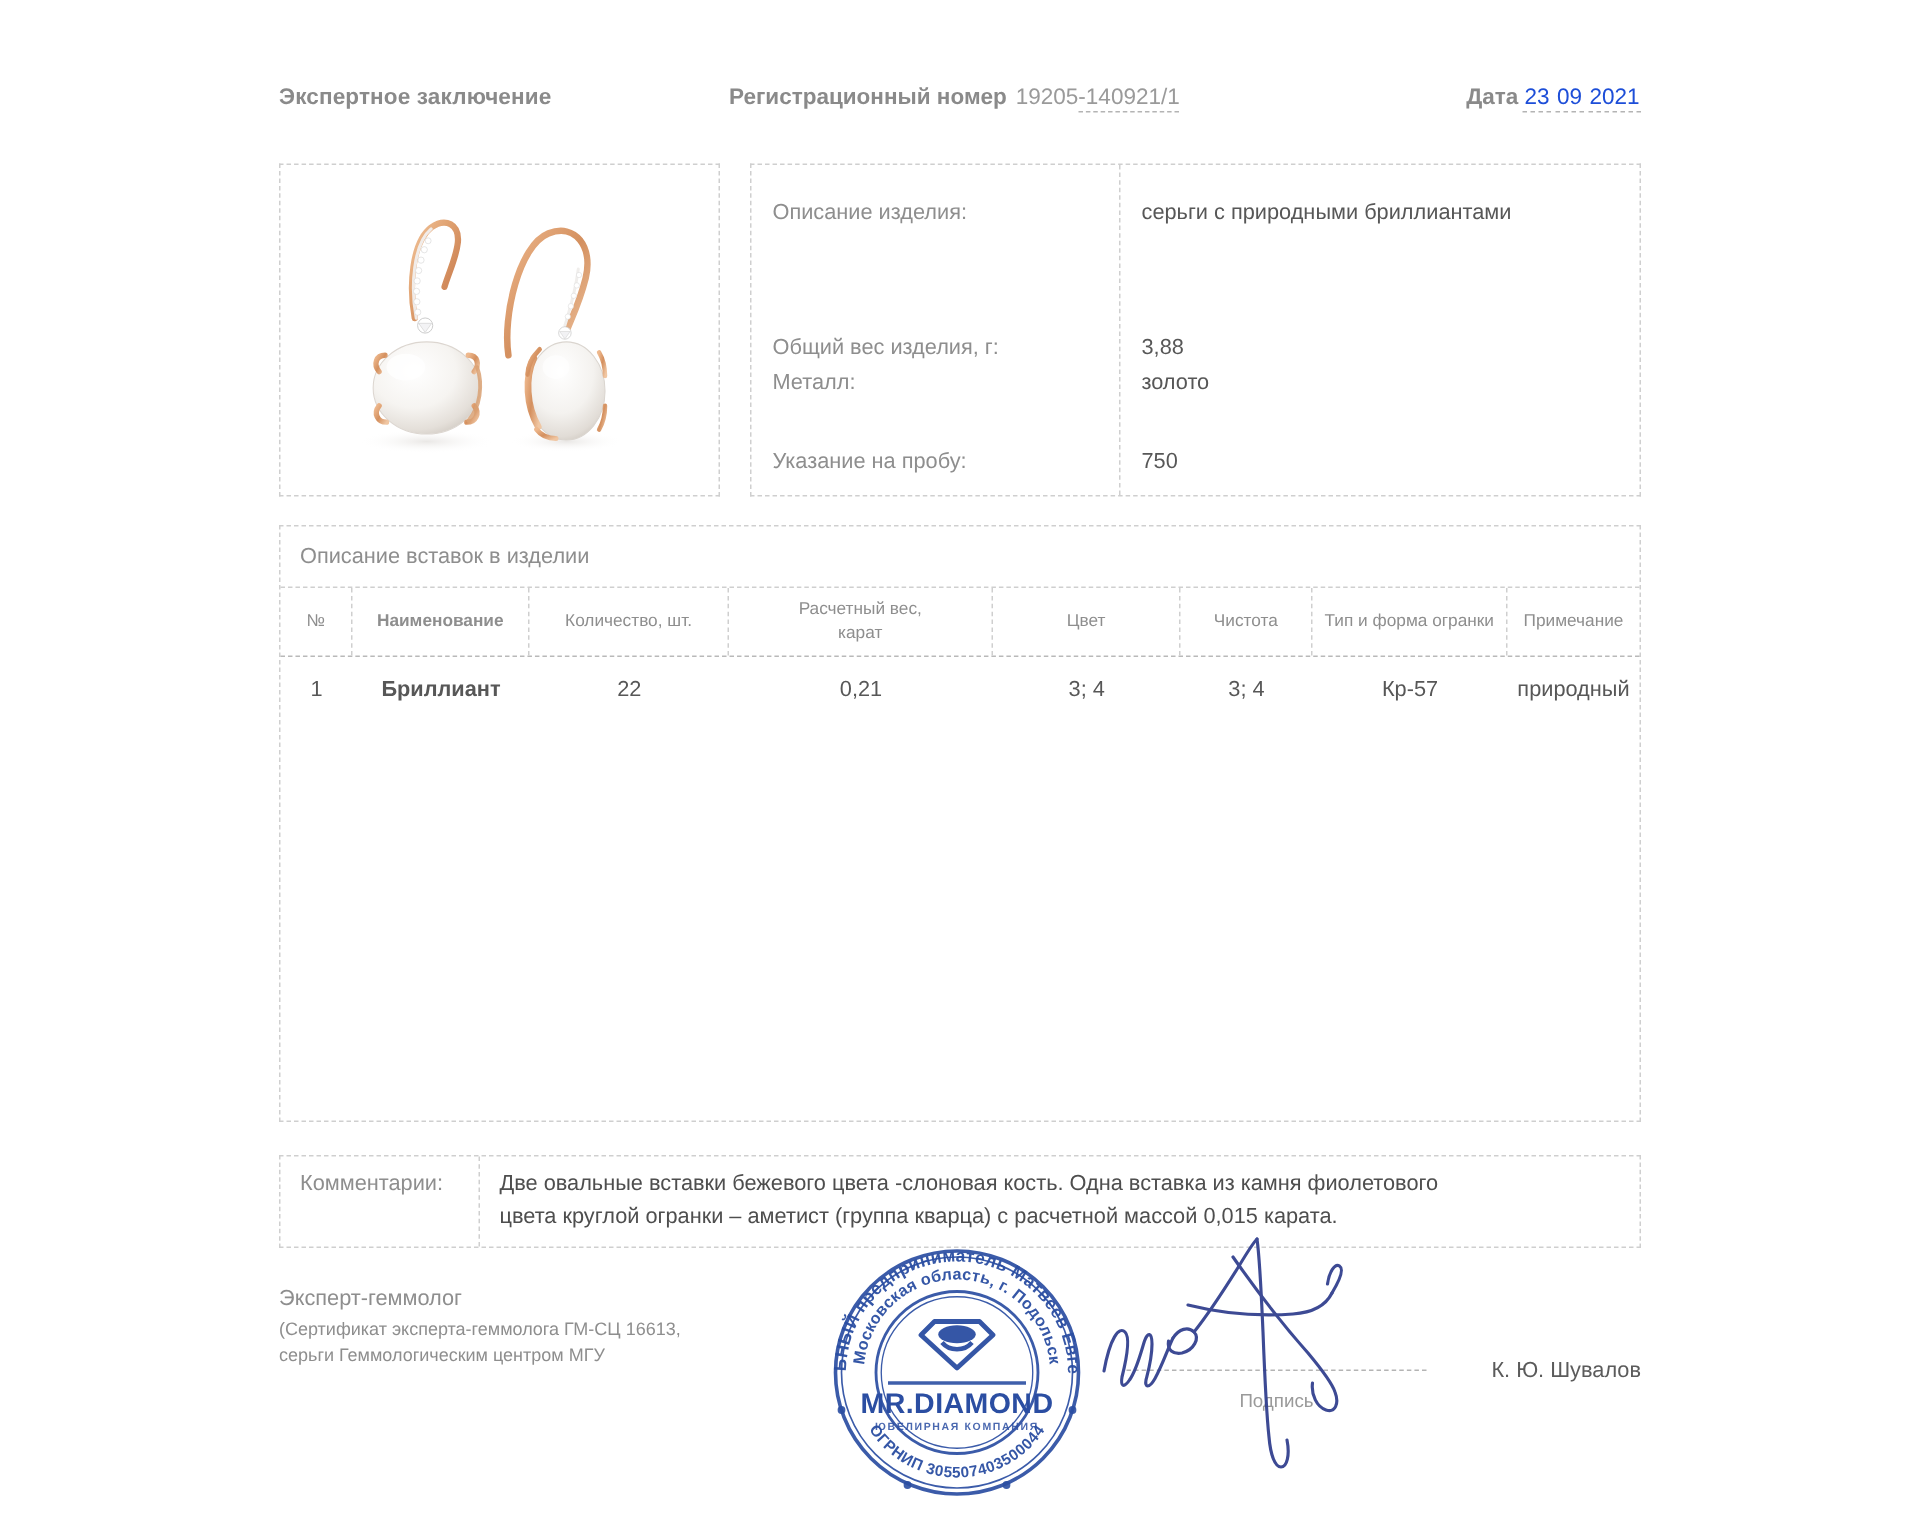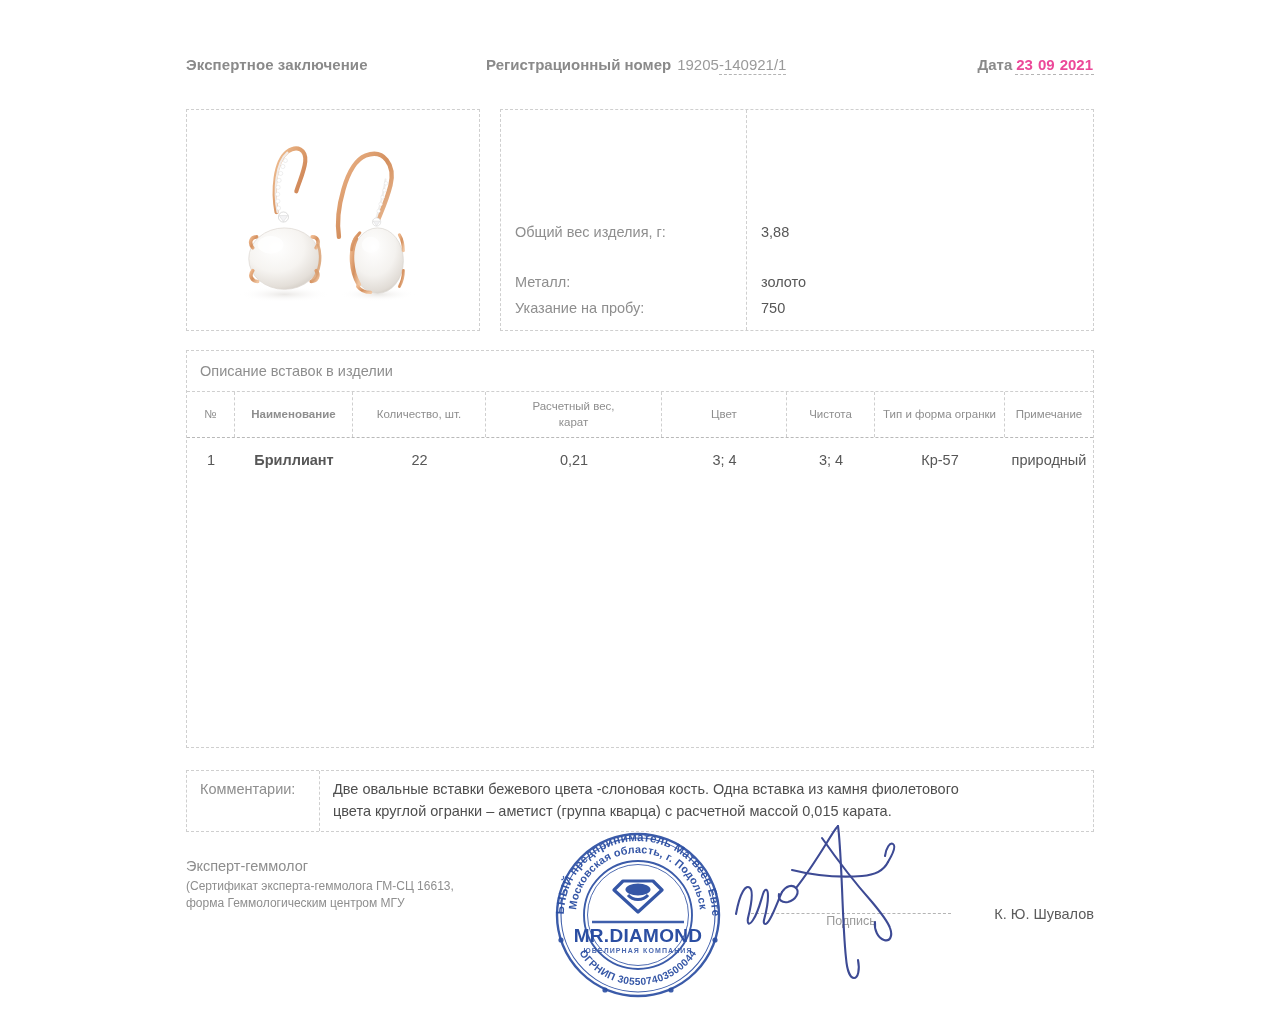--- a/index.html
+++ b/index.html
@@ -58,22 +58,22 @@
   .hdr-date {
     position: absolute;
     right: 0;
     top: 0;
     font-size: 15px;
     font-weight: bold;
     color: #8a8a8a;
     white-space: nowrap;
   }
   .hdr-date-val {
-    font-weight: bold;
-    color: #ec4899;
+    font-weight: normal;
+    color: #1d4ed8;
   }
   .hdr-date-val span {
     border-bottom: 1px dashed #b4b4b4;
     padding: 0 1px 1px 1px;
     margin-left: 3px;
   }
 
   
   .img-box {
     position: absolute;
@@ -248,21 +248,21 @@
   .sign-line {
     position: absolute;
     left: 565px;
     top: 55px;
     width: 200px;
     border-bottom: 1px dashed #b4b4b4;
   }
   .sign-cap {
     position: absolute;
     left: 565px;
-    top: 56px;
+    top: 69px;
     width: 200px;
     text-align: center;
     font-size: 12.5px;
     color: #9a9a9a;
   }
   .sign-name {
     position: absolute;
     right: 0;
     top: 48px;
     font-size: 14.5px;
@@ -403,27 +403,31 @@
         <path d="M214,178 C217,173 218,167 218,162" fill="none" stroke="url(#gold2)" stroke-width="3.0" stroke-linecap="round"></path>
         <path d="M172,178 C175,182 180,184 185,184" fill="none" stroke="url(#gold2)" stroke-width="3.4" stroke-linecap="round"></path>
         <ellipse cx="185" cy="136" rx="9" ry="8" fill="#ffffff" opacity=".6"></ellipse>
       </g>
     </svg>
   </div>
 
   <div class="info-box">
     <div class="info-divider"></div>
 
+    <div class="info-row" style="top:21px;">
+      <div class="info-label">Описание изделия:</div>
+      <div class="info-value">серьги с природными бриллиантами</div>
+    </div>
 
     <div class="info-row" style="top:111px;">
       <div class="info-label">Общий вес изделия, г:</div>
       <div class="info-value">3,88</div>
     </div>
 
-    <div class="info-row" style="top:161px;">
+    <div class="info-row" style="top:134px;">
       <div class="info-label">Металл:</div>
       <div class="info-value">золото</div>
     </div>
 
     <div class="info-row" style="top:187px;">
       <div class="info-label">Указание на пробу:</div>
       <div class="info-value">750</div>
     </div>
   </div>
 
@@ -463,21 +467,21 @@
     <div class="cmt-text">
       <div>Две овальные вставки бежевого цвета -слоновая кость. Одна вставка из камня фиолетового</div>
       <div>цвета круглой огранки – аметист (группа кварца) с расчетной массой 0,015 карата.</div>
     </div>
   </div>
 
   <div class="foot">
     <div class="foot-title">Эксперт-геммолог</div>
     <div class="foot-sub">
       <div>(Сертификат эксперта-геммолога ГМ-СЦ 16613,</div>
-      <div>форма Геммологическим центром МГУ</div>
+      <div>серьги Геммологическим центром МГУ</div>
     </div>
     <div class="sign-line"></div>
     <div class="sign-cap">Подпись</div>
     <div class="sign-name">К. Ю. Шувалов</div>
   </div>
 
   <svg class="stamp" viewBox="0 0 186 186">
     <defs>
       <path id="ringTop" d="M 93,93 m -74,0 a 74,74 0 1 1 148,0" fill="none"></path>
       <path id="ringTop2" d="M 93,93 m -62,0 a 62,62 0 1 1 124,0" fill="none"></path>

